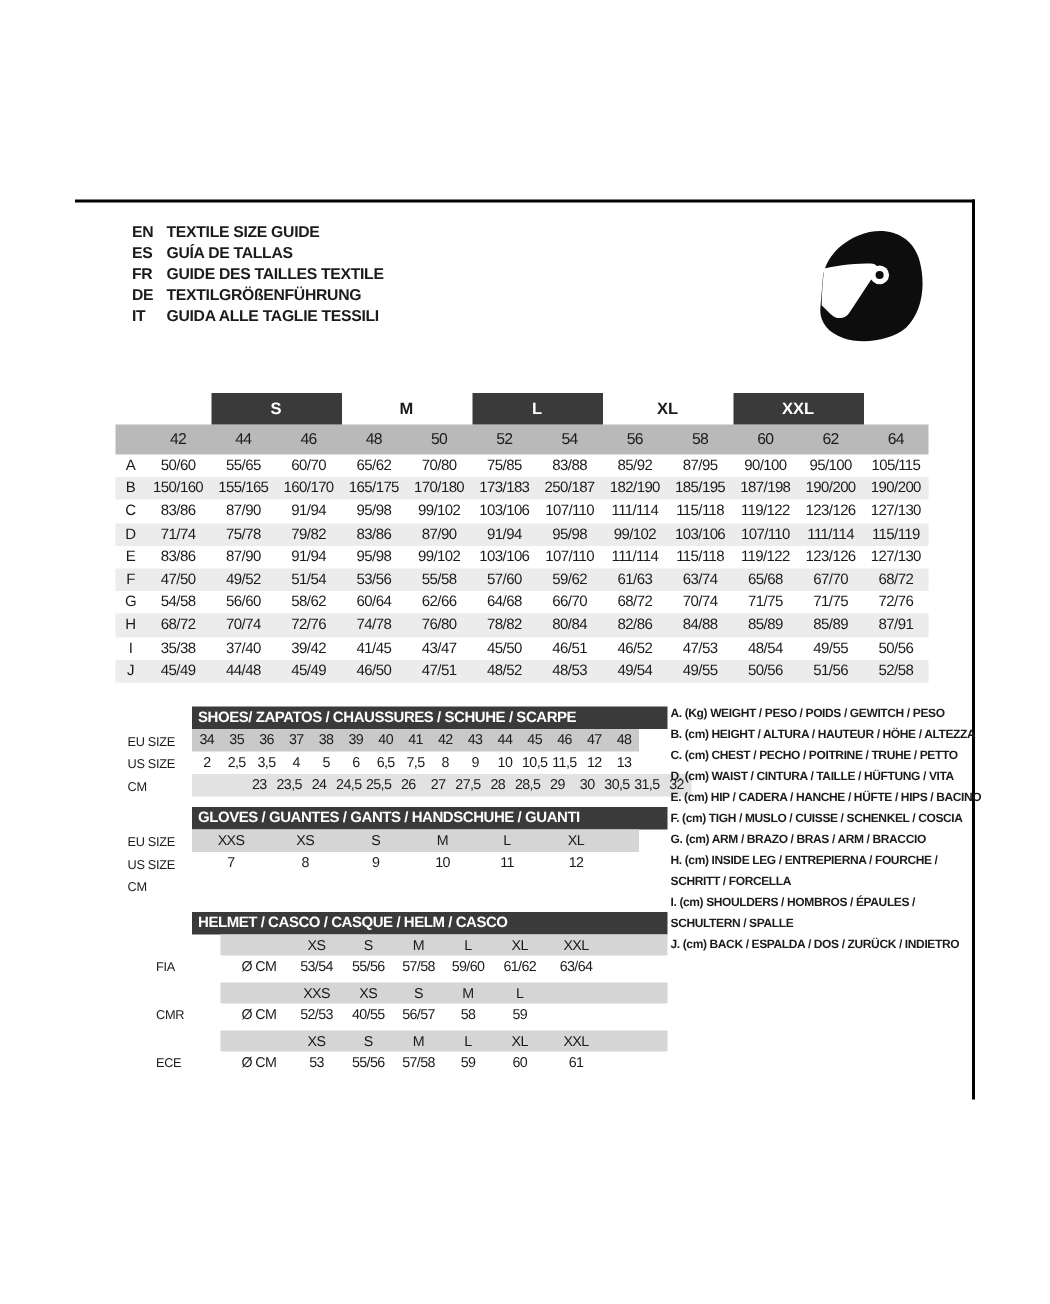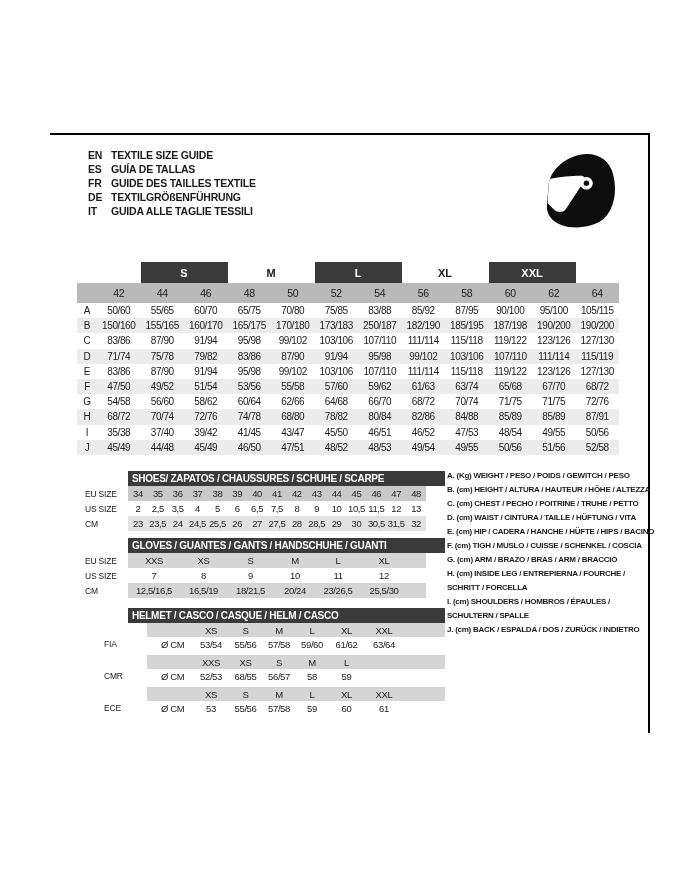--- a/index.html
+++ b/index.html
@@ -36,21 +36,21 @@
   .gap-top{margin-top:4px;}
   .slabel{width:43px;flex:none;display:flex;align-items:center;font-weight:normal;font-size:8.5px;letter-spacing:-0.2px;white-space:nowrap;}
   .scontent{width:298px;flex:none;display:grid;align-items:center;}
   .sub-header{width:317px;flex:none;background:var(--dark_header);color:#fff;font-weight:bold;font-size:10px;display:flex;align-items:center;padding-left:4px;box-sizing:border-box;letter-spacing:-0.3px;white-space:nowrap;}
   .g15{grid-template-columns:repeat(15,1fr);}
   .g6{grid-template-columns:52px 47px 47px 42px 44px 48px 1fr;}
   .g8{grid-template-columns:46px 36px 33px 34px 32px 37px 38px 1fr;}
   .scell{text-align:center;font-size:9.5px;letter-spacing:-0.4px;white-space:nowrap;}
   .prefix-cell{text-align:left;padding-left:14px;}
   .shade-mid{background:var(--shoe_row);}
-  .shade-light{background:var(--sub_light);}
+  .shade-light{background:var(--sub_light);padding-left:35px;}
   .shade-gray{background:var(--sub_row);}
 
   
   .legend{position:absolute;left:447px;top:469px;width:200px;}
   .legend-line{font-size:8px;font-weight:bold;line-height:14px;letter-spacing:-0.25px;white-space:nowrap;}
 </style>
 </head>
 <body>
 
 <div class="page">
@@ -108,21 +108,21 @@
         <div class="mcell">58</div>
         <div class="mcell">60</div>
         <div class="mcell">62</div>
         <div class="mcell">64</div>
       </div>
       <div class="mrow data-row">
         <div class="mcell">A</div>
         <div class="mcell">50/60</div>
         <div class="mcell">55/65</div>
         <div class="mcell">60/70</div>
-        <div class="mcell">65/75</div>
+        <div class="mcell">65/62</div>
         <div class="mcell">70/80</div>
         <div class="mcell">75/85</div>
         <div class="mcell">83/88</div>
         <div class="mcell">85/92</div>
         <div class="mcell">87/95</div>
         <div class="mcell">90/100</div>
         <div class="mcell">95/100</div>
         <div class="mcell">105/115</div>
       </div>
       <div class="mrow data-row stripe">
@@ -214,21 +214,21 @@
         <div class="mcell">71/75</div>
         <div class="mcell">71/75</div>
         <div class="mcell">72/76</div>
       </div>
       <div class="mrow data-row stripe">
         <div class="mcell">H</div>
         <div class="mcell">68/72</div>
         <div class="mcell">70/74</div>
         <div class="mcell">72/76</div>
         <div class="mcell">74/78</div>
-        <div class="mcell">68/80</div>
+        <div class="mcell">76/80</div>
         <div class="mcell">78/82</div>
         <div class="mcell">80/84</div>
         <div class="mcell">82/86</div>
         <div class="mcell">84/88</div>
         <div class="mcell">85/89</div>
         <div class="mcell">85/89</div>
         <div class="mcell">87/91</div>
       </div>
       <div class="mrow data-row">
         <div class="mcell">I</div>
@@ -350,28 +350,20 @@
           <div class="scell">7</div>
           <div class="scell">8</div>
           <div class="scell">9</div>
           <div class="scell">10</div>
           <div class="scell">11</div>
           <div class="scell">12</div>
         </div>
       </div>
       <div class="srow">
         <div class="slabel">CM</div>
-        <div class="scontent g6 shade-gray">
-          <div class="scell">12,5/16,5</div>
-          <div class="scell">16,5/19</div>
-          <div class="scell">18/21,5</div>
-          <div class="scell">20/24</div>
-          <div class="scell">23/26,5</div>
-          <div class="scell">25,5/30</div>
-        </div>
       </div>
     </div>
   <div class="sub-section helmet-sec" style="top:608px;">
       <div class="srow header">
         <div class="slabel"></div>
         <div class="sub-header">HELMET / CASCO / CASQUE / HELM / CASCO</div>
       </div>
       <div class="srow">
         <div class="slabel"></div>
         <div class="scontent g8 shade-gray">
@@ -405,21 +397,21 @@
           <div class="scell">S</div>
           <div class="scell">M</div>
           <div class="scell">L</div>
         </div>
       </div>
       <div class="srow">
         <div class="slabel">CMR</div>
         <div class="scontent g8">
           <div class="scell prefix-cell">Ø CM</div>
           <div class="scell">52/53</div>
-          <div class="scell">68/55</div>
+          <div class="scell">40/55</div>
           <div class="scell">56/57</div>
           <div class="scell">58</div>
           <div class="scell">59</div>
         </div>
       </div>
       <div class="srow gap-top">
         <div class="slabel"></div>
         <div class="scontent g8 shade-gray">
           <div class="scell"></div>
           <div class="scell">XS</div>

